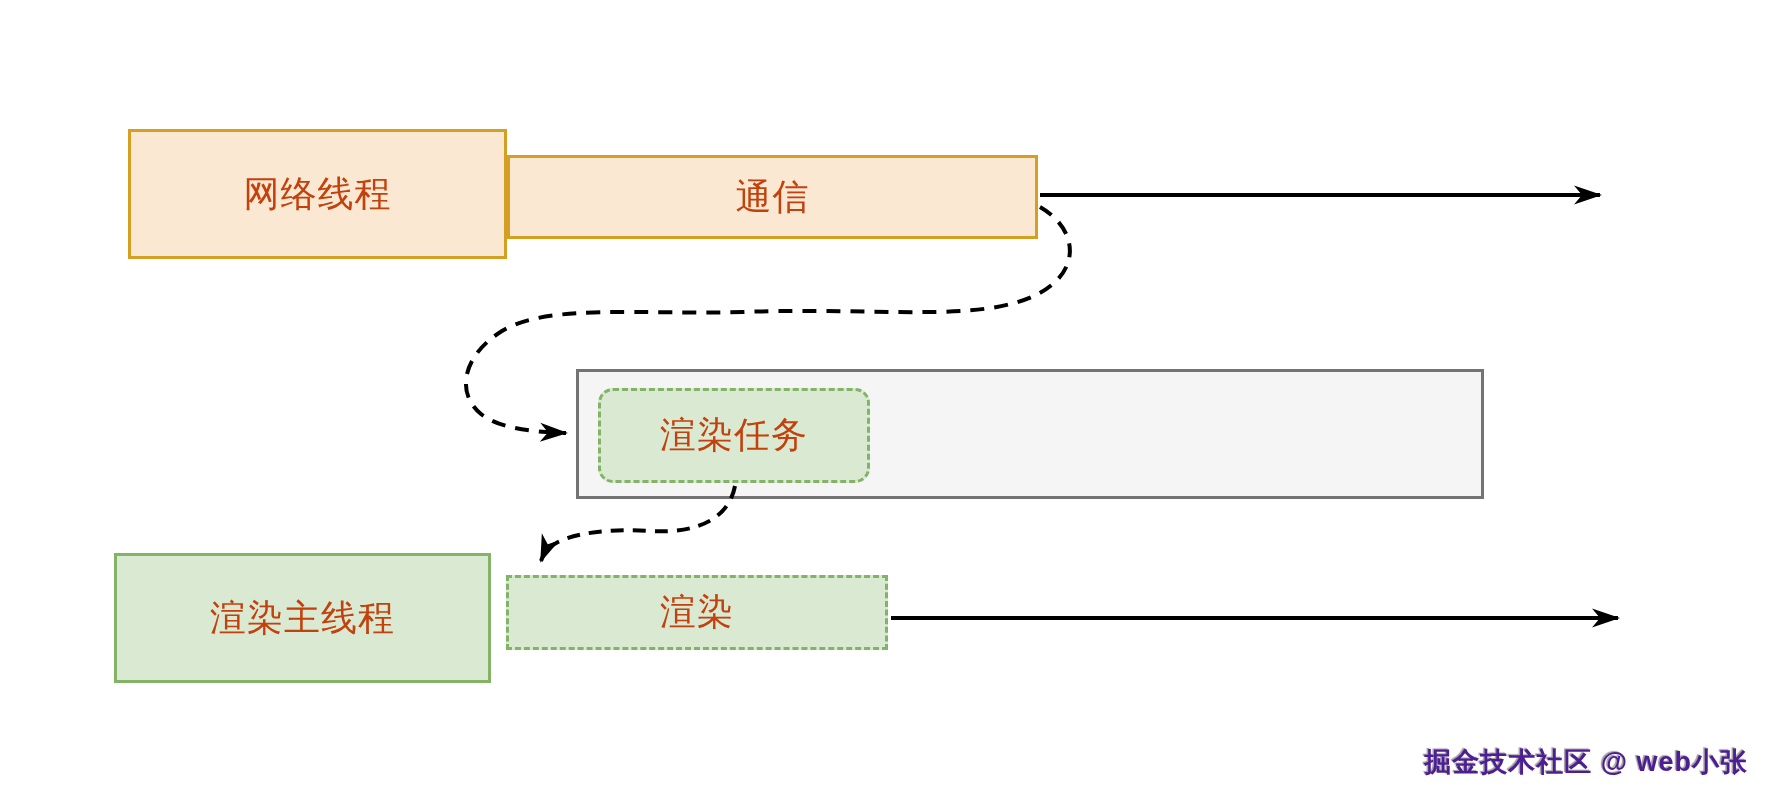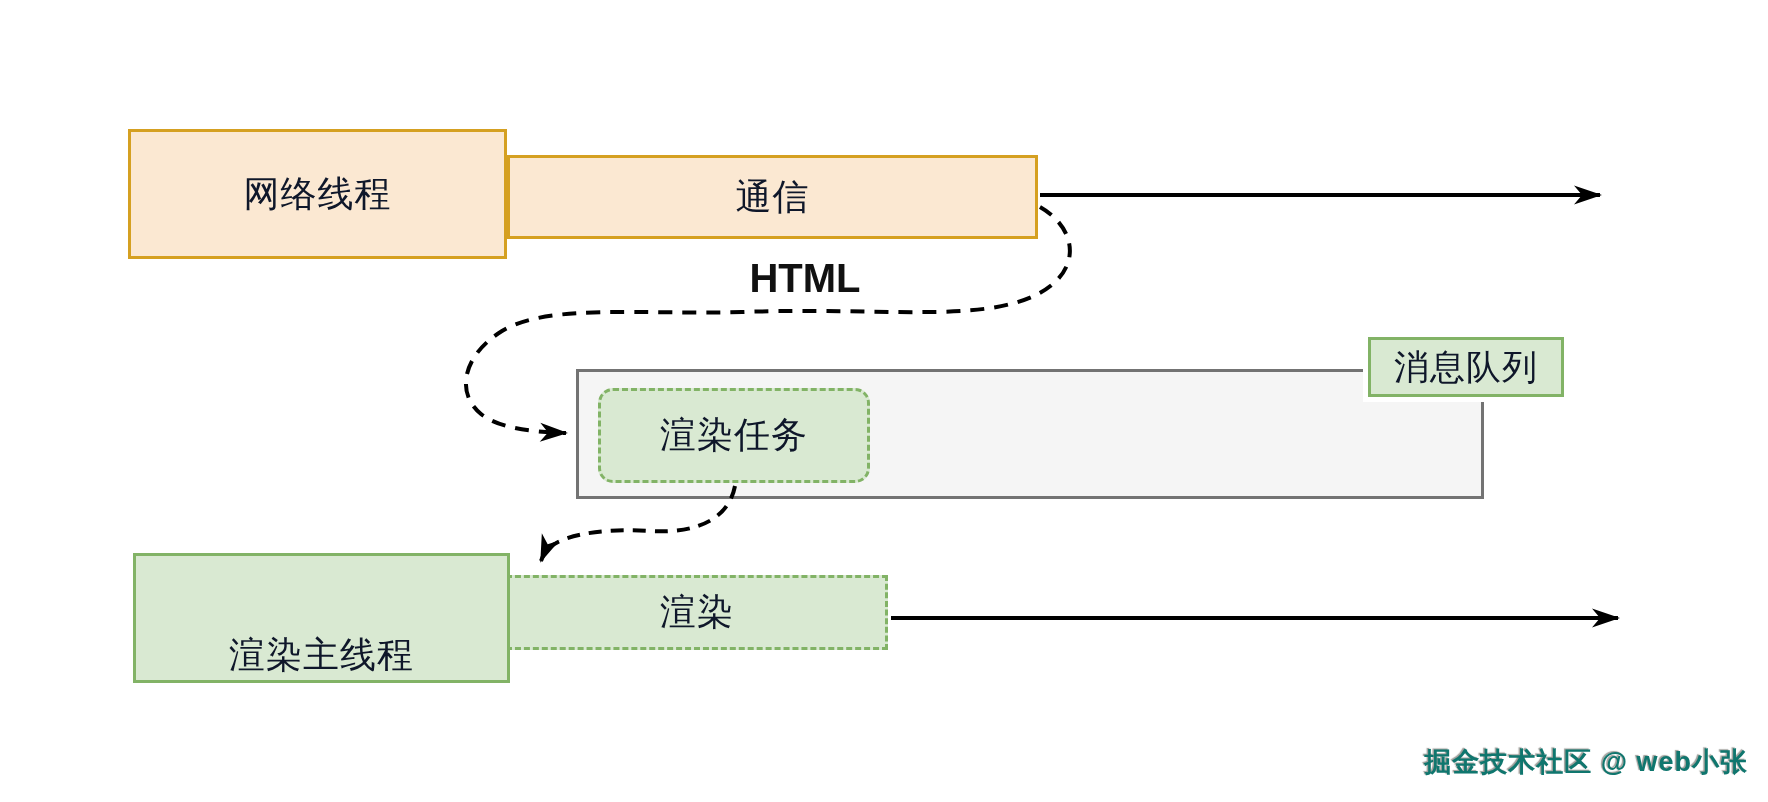--- a/index.html
+++ b/index.html
@@ -15,21 +15,21 @@
     background: var(--background, #ffffff);
     overflow: hidden;
   }
   .node {
     position: absolute;
     display: flex;
     align-items: center;
     justify-content: center;
     box-sizing: border-box;
     font-size: 36px;
-    color: #0f172a;
+    color: #c2410c;
     letter-spacing: 1px;
     white-space: nowrap;
     z-index: 2;
   }
   .orange-solid {
     background: var(--orange-fill, #FBE8D2);
     border: 3px solid var(--orange-border, #D5A021);
   }
   .green-solid {
     background: var(--green-fill, #D9E9D2);
@@ -48,21 +48,21 @@
   }
   #network-thread { left: 128px; top: 129px; width: 379px; height: 130px; z-index: 3; }
   #communication  { left: 507px; top: 155px; width: 531px; height: 84px; }
   #message-queue-container { left: 576px; top: 369px; width: 908px; height: 130px; }
   #render-task    { left: 598px; top: 388px; width: 272px; height: 95px; z-index: 2; border-radius: 15px; }
   #message-queue-label {
     left: 1368px; top: 337px; width: 196px; height: 60px;
     font-size: 35px; z-index: 3;
     box-shadow: 0 0 0 5px #ffffff;
   }
-  #render-main-thread { left: 133px; top: 553px; width: 377px; height: 130px; z-index: 3; align-items: flex-end; }
+  #render-main-thread { left: 114px; top: 553px; width: 377px; height: 130px; z-index: 3; }
   #render         { left: 506px; top: 575px; width: 382px; height: 75px; }
   #html-annotation {
     position: absolute;
     left: 735px; top: 256px; width: 140px;
     text-align: center;
     font-size: 40px;
     font-weight: 600;
     color: #111111;
     z-index: 2;
   }
@@ -71,50 +71,46 @@
     left: 0; top: 0;
     z-index: 4;
     pointer-events: none;
   }
   #watermark {
     position: absolute;
     right: 20px; top: 744px;
     font-size: 27px;
     font-weight: bold;
     letter-spacing: 1px;
-    color: #0f766e;
+    color: #4c1d95;
     text-shadow: -1.5px -1.5px 1px #9e9e9a, 1px 1px 0 #ffffff;
     z-index: 2;
     white-space: nowrap;
   }
 </style>
 </head>
 <body>
 
 <div class="canvas">
 
   <div id="network-thread" class="node orange-solid">
     <span>网络线程</span>
   </div>
 
   <div id="communication" class="node orange-solid">
     <span>通信</span>
   </div>
 
-  <div id="html-annotation">HTML</div>
 
   <div id="message-queue-container" class="gray-box"></div>
 
   <div id="render-task" class="node green-dashed">
     <span>渲染任务</span>
   </div>
 
-  <div id="message-queue-label" class="node green-solid">
-    <span>消息队列</span>
-  </div>
 
   <div id="render-main-thread" class="node green-solid">
     <span>渲染主线程</span>
   </div>
 
   <div id="render" class="node green-dashed">
     <span>渲染</span>
   </div>
 
   <svg id="arrow-layer" width="1768" height="802" viewBox="0 0 1768 802">

